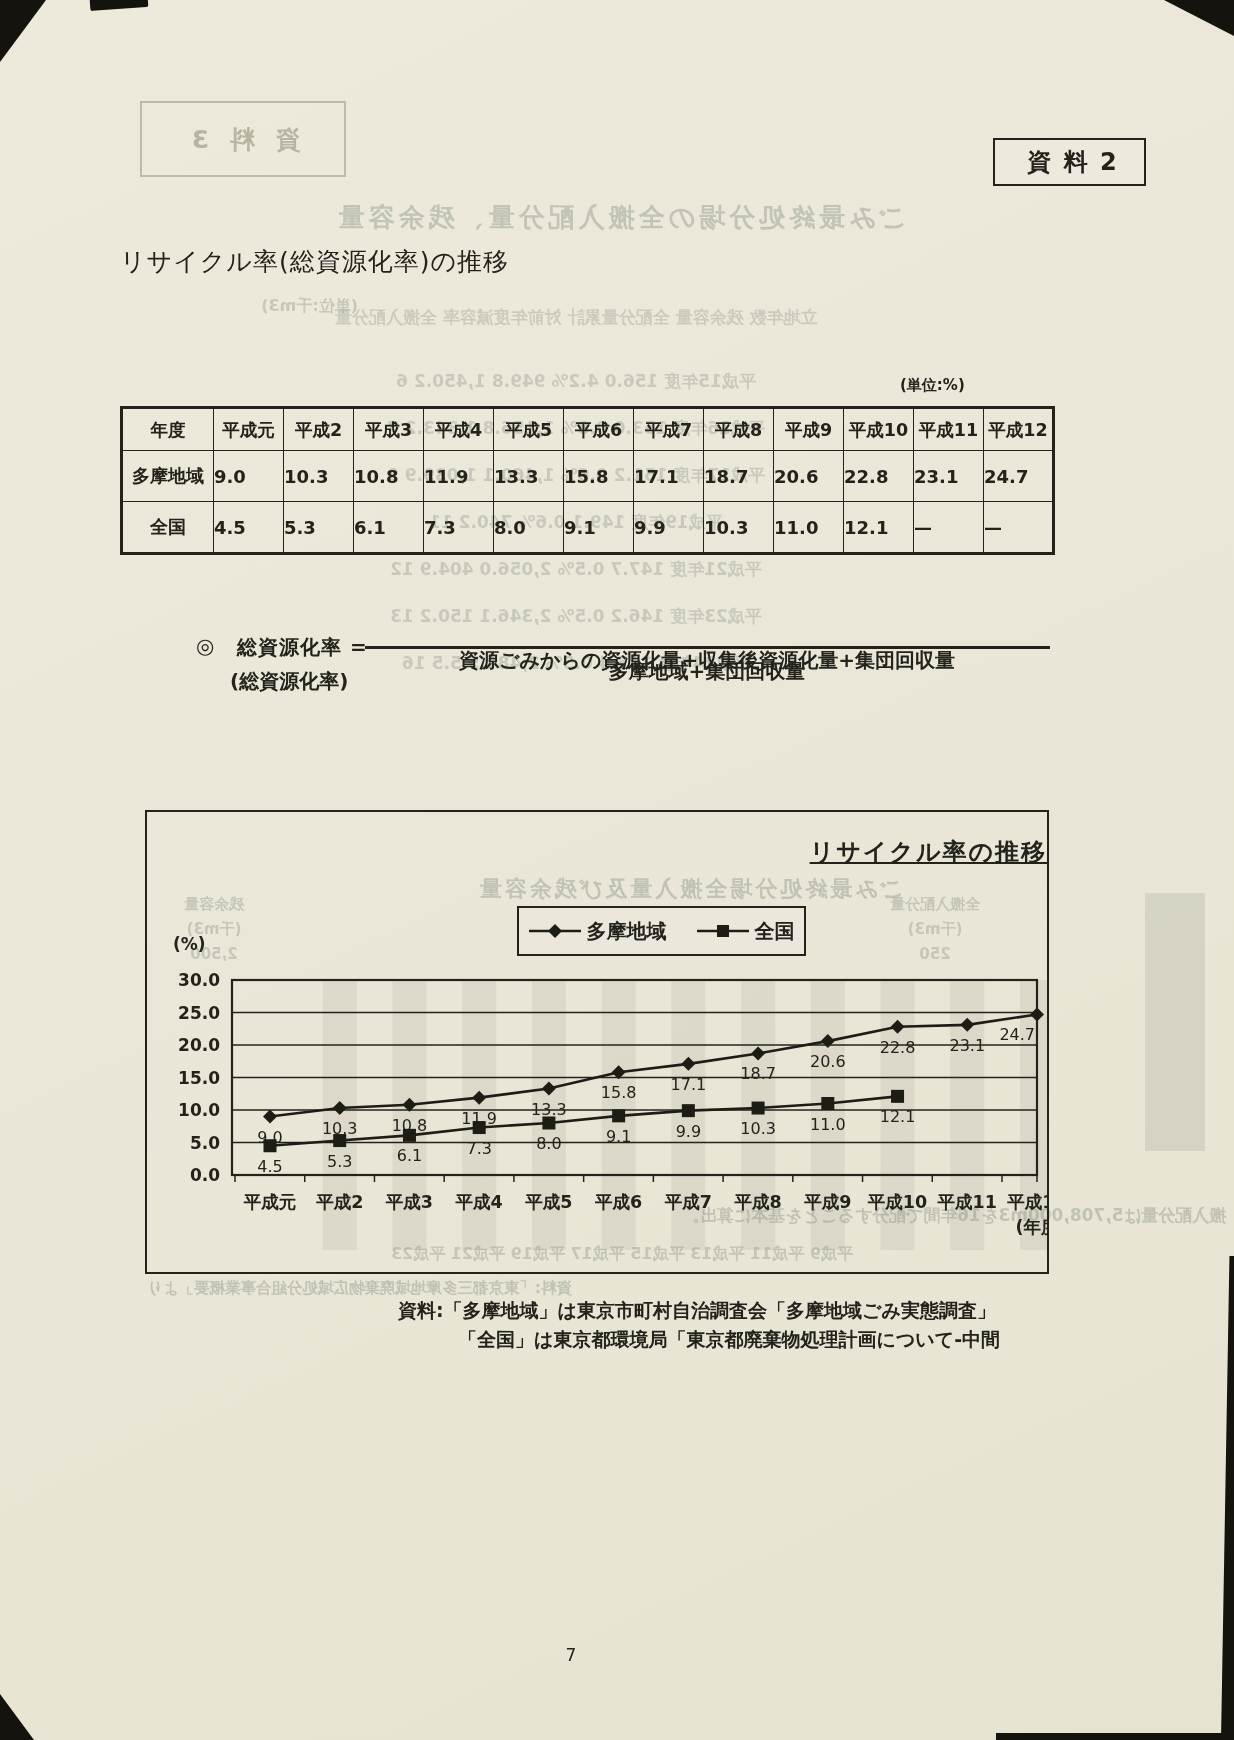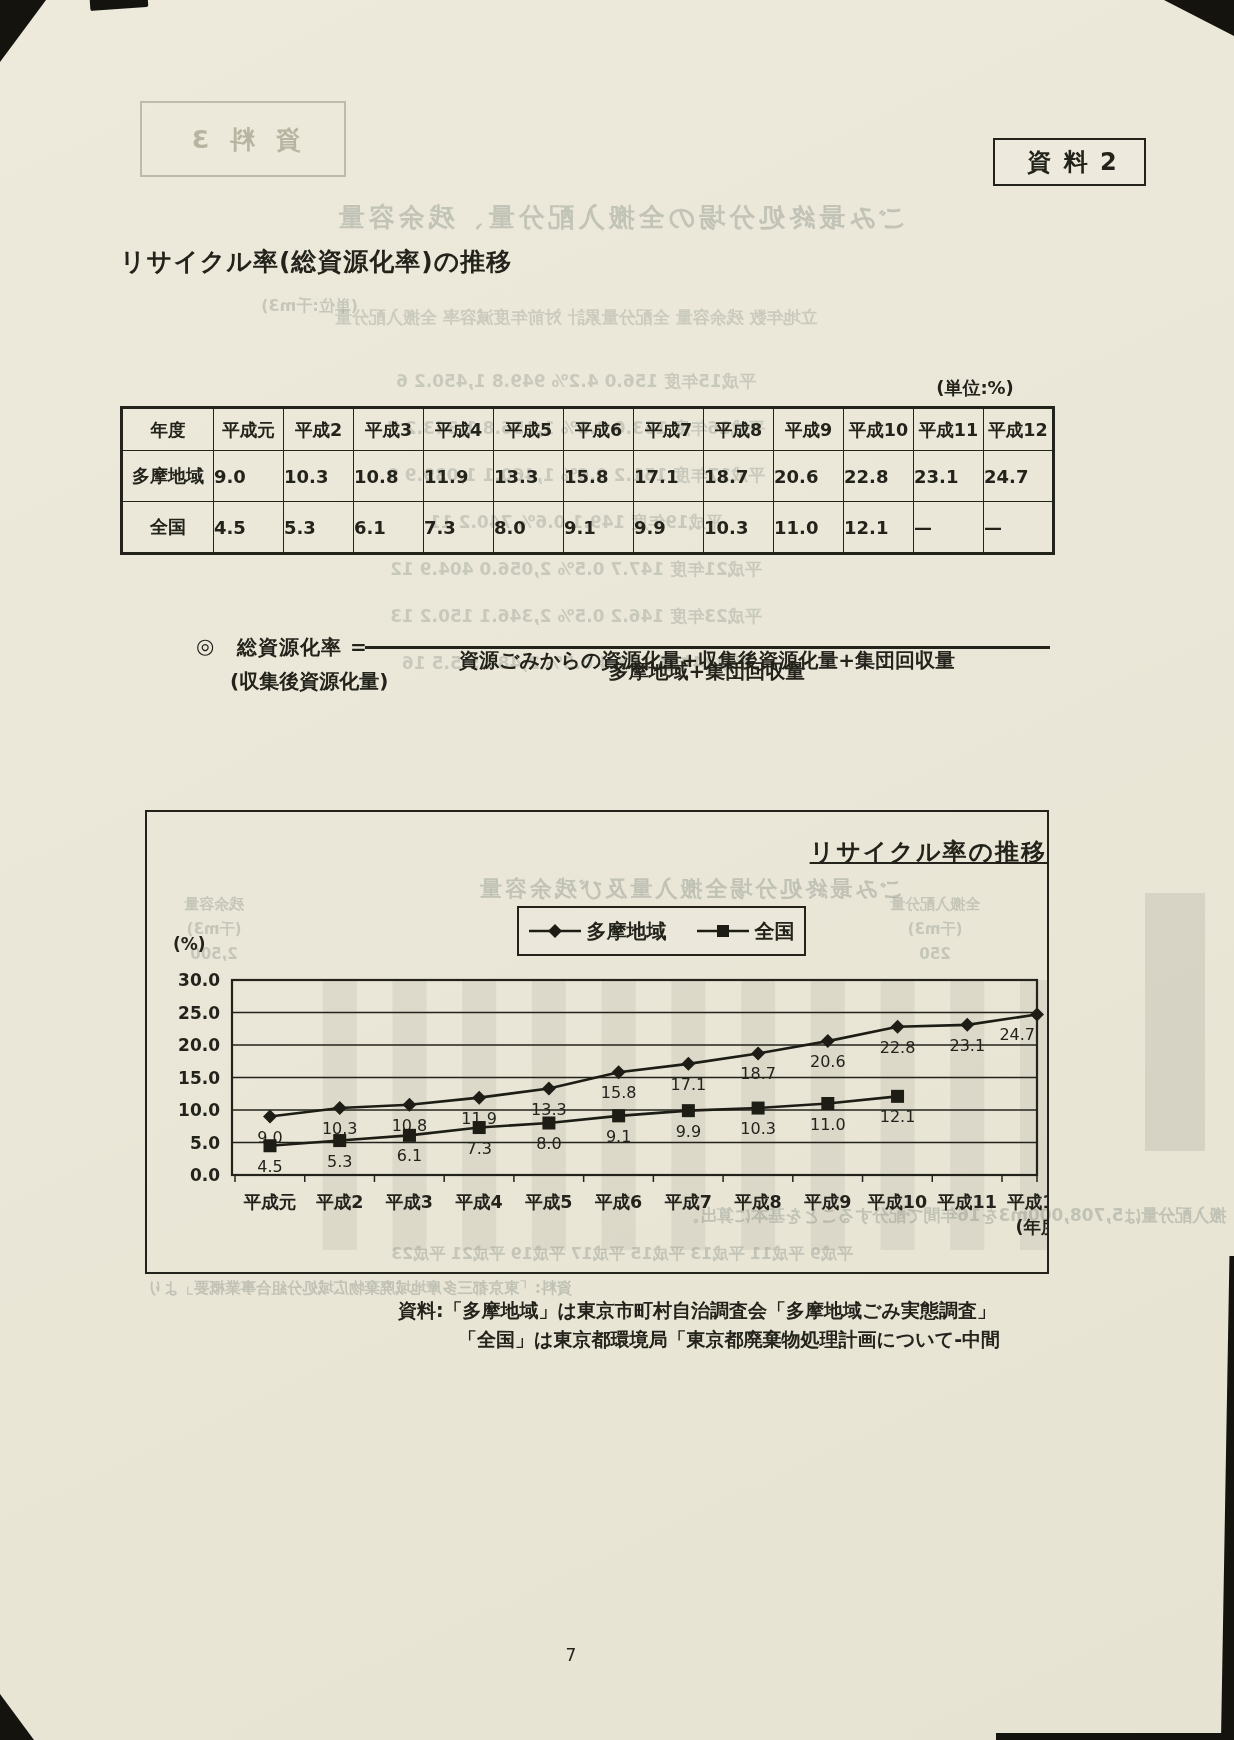--- a/index.html
+++ b/index.html
@@ -21,22 +21,22 @@
     white-space:pre-line;text-align:center;}
   .ghost-chart-title{left:130px;top:62px;width:626px;font-size:22px;letter-spacing:3px;opacity:.5;white-space:nowrap;}
   .ghost-cap{font-size:15px;line-height:25px;opacity:.45;white-space:pre-line;text-align:center;}
   .ghost-xaxis{left:80px;top:432px;width:790px;font-size:16px;opacity:.45;text-align:center;white-space:nowrap;}
   .ghost-note1{left:118px;top:1204px;width:1108px;font-size:17px;opacity:.5;white-space:nowrap;}
   .ghost-note2{left:110px;top:1278px;width:462px;font-size:15.5px;opacity:.5;white-space:nowrap;}
   .ghost-band{position:absolute;left:1145px;top:893px;width:60px;height:258px;background:rgba(160,158,146,.25);}
   
   .stamp-box{left:993px;top:138px;width:142px;height:44px;border:2.5px solid #23231c;
     display:flex;align-items:center;justify-content:center;font-size:24px;font-weight:600;letter-spacing:2px;background:rgba(238,235,224,.55);padding-left:7px;}
-  .doc-title{left:120px;top:245px;font-size:25px;font-weight:700;letter-spacing:1px;}
-  .unit-note{left:900px;top:376px;width:150px;text-align:center;font-size:18px;font-weight:600;}
+  .doc-title{left:120px;top:245px;font-size:25px;font-weight:400;letter-spacing:1px;}
+  .unit-note{left:900px;top:376px;width:150px;text-align:left;font-size:15px;font-weight:600;}
   #recycle-table{position:absolute;left:120px;top:406px;width:935px;border-collapse:collapse;table-layout:fixed;
     background:transparent;}
   #recycle-table th,#recycle-table td{border:1.7px solid #23231c;vertical-align:middle;
     font-size:17.5px;font-weight:600;padding:0;}
   #recycle-table thead th{height:41px;}
   #recycle-table tbody th,#recycle-table tbody td{height:50px;font-size:18px;}
   #recycle-table{border:3px solid #23231c;outline:0;}
   
   .f-bullet{left:196px;top:634px;font-size:21px;font-weight:600;}
   .f-lhs1{left:237px;top:634px;font-size:20px;font-weight:600;letter-spacing:1px;}
@@ -146,21 +146,21 @@
           <td>11.0</td>
           <td>12.1</td>
           <td>—</td>
           <td>—</td>
         </tr>
       </tbody>
   </table>
 
   <div class="abs f-bullet">◎</div>
   <div class="abs f-lhs1">総資源化率 =</div>
-  <div class="abs f-lhs2">(収集後資源化量)</div>
+  <div class="abs f-lhs2">(総資源化率)</div>
   <div class="abs f-num">資源ごみからの資源化量+収集後資源化量+集団回収量</div>
   <div class="abs f-line"></div>
   <div class="abs f-den">多摩地域+集団回収量</div>
 
   <div class="abs figure">
     <div class="ghost ghost-chart-title">ごみ最終処分場全搬入量及び残余容量</div>
     <div class="ghost ghost-cap" style="left:12px;top:80px;width:110px;">残余容量
 (千m3)
 2,500</div>
     <div class="ghost ghost-cap" style="left:718px;top:80px;width:140px;">全搬入配分量

